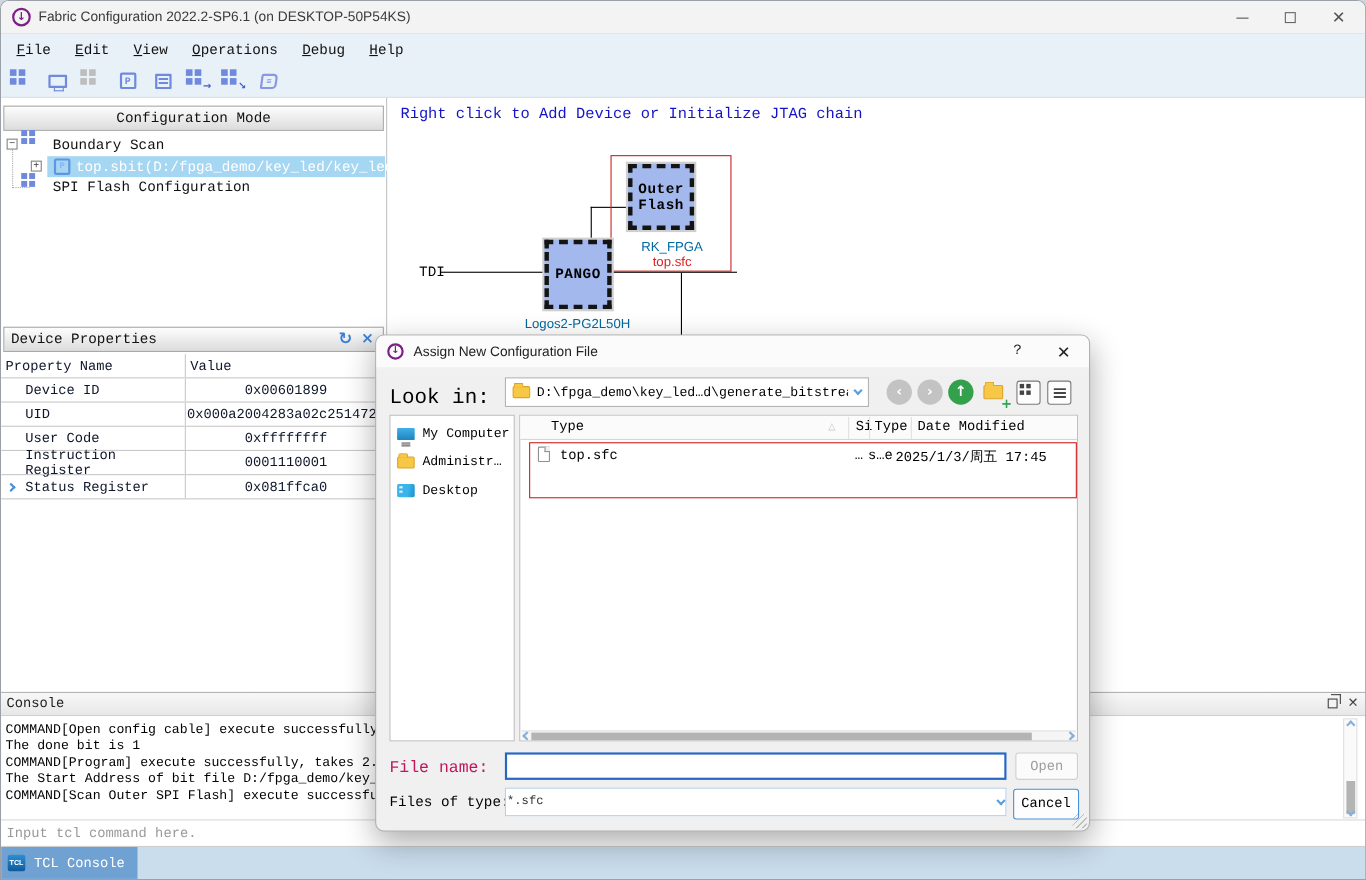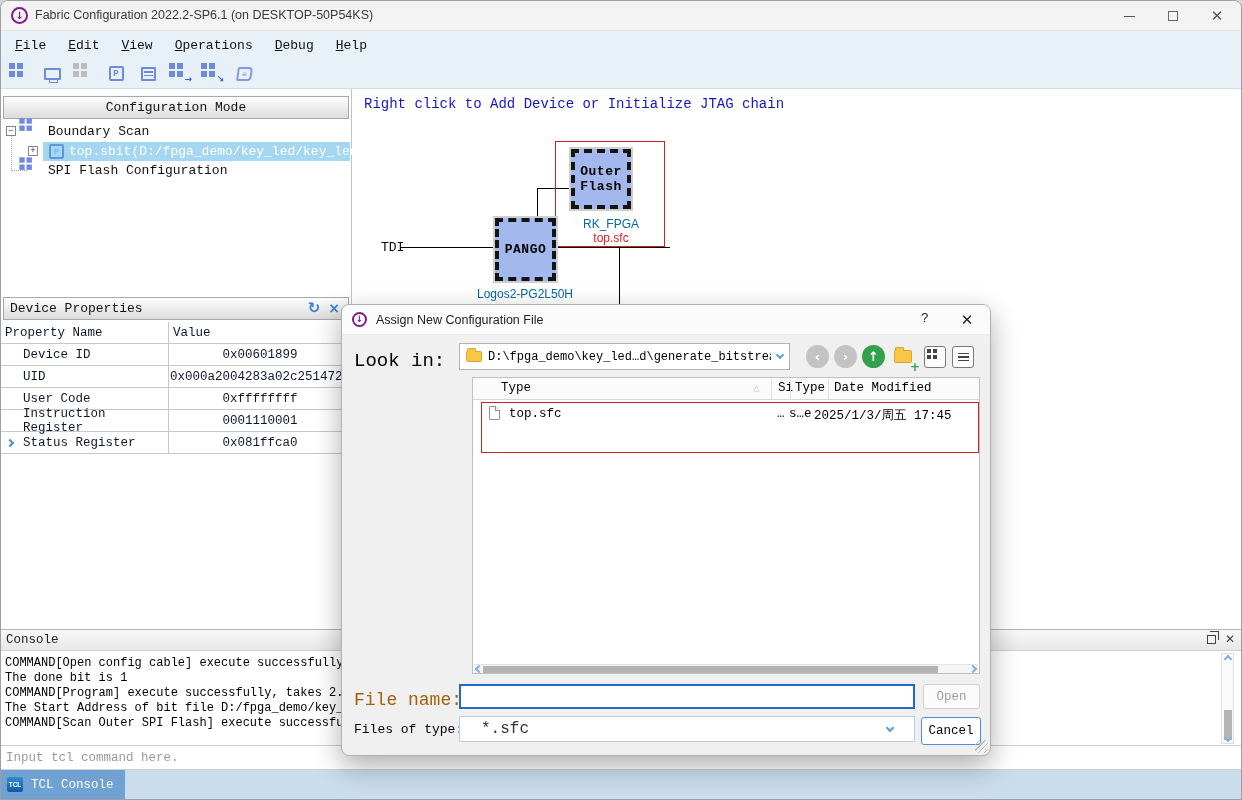--- a/index.html
+++ b/index.html
@@ -150,28 +150,28 @@
                font-size:12.5px; color:#000; }
   .colsep { position:absolute; top:1px; height:20px; border-left:1px solid #e0e0e0; }
   .sort-tri { position:absolute; left:280px; top:3px; color:#cccccc; font-size:11px; }
   .fl-redrect { position:absolute; left:8px; top:24px; width:498px; height:51px; border:1px solid #cc2222; }
   .file-row { position:absolute; left:9px; top:27px; width:496px; height:20px; font-size:12.5px; color:#000; }
   .doc-ico { position:absolute; left:7px; top:1px; width:11px; height:14px; background:#fff; border:1px solid #909090; border-radius:1px; }
   .doc-ico:before { content:""; position:absolute; right:-1px; top:-1px; width:4px; height:4px; background:#f0f0f0; border-left:1px solid #909090; border-bottom:1px solid #909090; }
   .hscroll { position:absolute; left:1px; top:286px; width:504px; height:9px; background:#f5f5f5; border-top:1px solid #e2e2e2; }
   .hthumb { position:absolute; left:9px; top:1px; width:455px; height:7px; background:#b4b4b4; }
   .hs-ch { position:absolute; top:1px; }
-  .fn-label { position:absolute; left:12px; top:385px; font-size:18px; color:#a16207; }
+  .fn-label { position:absolute; left:12px; top:385px; font-size:15px; color:#be185d; }
   .fn-input { position:absolute; left:117px; top:379px; width:456px; height:25px; background:#fff;
               border:2px solid #2567c4; outline:none; font:13px "Liberation Mono",monospace; padding:0 5px; }
   .open-btn { position:absolute; left:581px; top:379px; width:57px; height:25px; background:#fbfbfb; border:1px solid #d0d0d0;
               border-radius:3px; color:#9d9d9d; font:12.5px "Liberation Mono",monospace; display:flex; align-items:center; justify-content:center; }
   .ft-label { position:absolute; left:12px; top:417px; font-size:13px; color:#000; }
   .ft-combo { position:absolute; left:117px; top:411px; width:456px; height:26px; background:#fff; border:1px solid #b8cfe8;
-              display:flex; align-items:center; justify-content:space-between; padding:0 21px; font-size:16px; color:#333; }
+              display:flex; align-items:center; justify-content:space-between; padding:0 1px; font-size:11px; color:#333; }
   .cancel-btn { position:absolute; left:579px; top:412px; width:60px; height:28px; background:#fdfdfd; border:1px solid #4a90d9;
                 border-radius:3px; color:#000; font:12.5px "Liberation Mono",monospace; display:flex; align-items:center; justify-content:center; }
   .grip { position:absolute; right:2px; bottom:2px; width:13px; height:13px;
           background:repeating-linear-gradient(135deg,transparent 0 3px,#b0b0b0 3px 4px); opacity:.8; }
 </style>
 </head>
 <body>
 
 <div id="app">
 
@@ -365,20 +365,34 @@
       <div class="folder-ico" style="width:18px; height:13px; margin-top:5px;"></div>
       <span class="nf-plus">+</span>
     </div>
     <div class="sqbtn" style="left:582px;">
         <div class="quad small"></div>
       </div>
     <div class="sqbtn" style="left:610px;">
         <div class="icon-lines"></div>
       </div>
 
+    <div class="places">
+      <div class="place" style="top:9px;">
+        <div class="icon-mycomp"></div>
+        <span>My Computer</span>
+      </div>
+      <div class="place" style="top:35px;">
+        <div class="folder-ico"></div>
+        <span>Administr…</span>
+      </div>
+      <div class="place" style="top:61px;">
+        <div class="icon-desktop"></div>
+        <span>Desktop</span>
+      </div>
+    </div>
 
     <div class="filearea">
       <div class="fl-header">
         <span style="position:absolute; left:28px; top:3px;">Type</span>
         <span class="sort-tri">△</span>
         <div class="colsep" style="left:298px;"></div>
         <span style="position:absolute; left:305px; top:3px;">Si</span>
         <div class="colsep" style="left:317px;"></div>
         <span style="position:absolute; left:322px; top:3px;">Type</span>
         <div class="colsep" style="left:355px;"></div>

